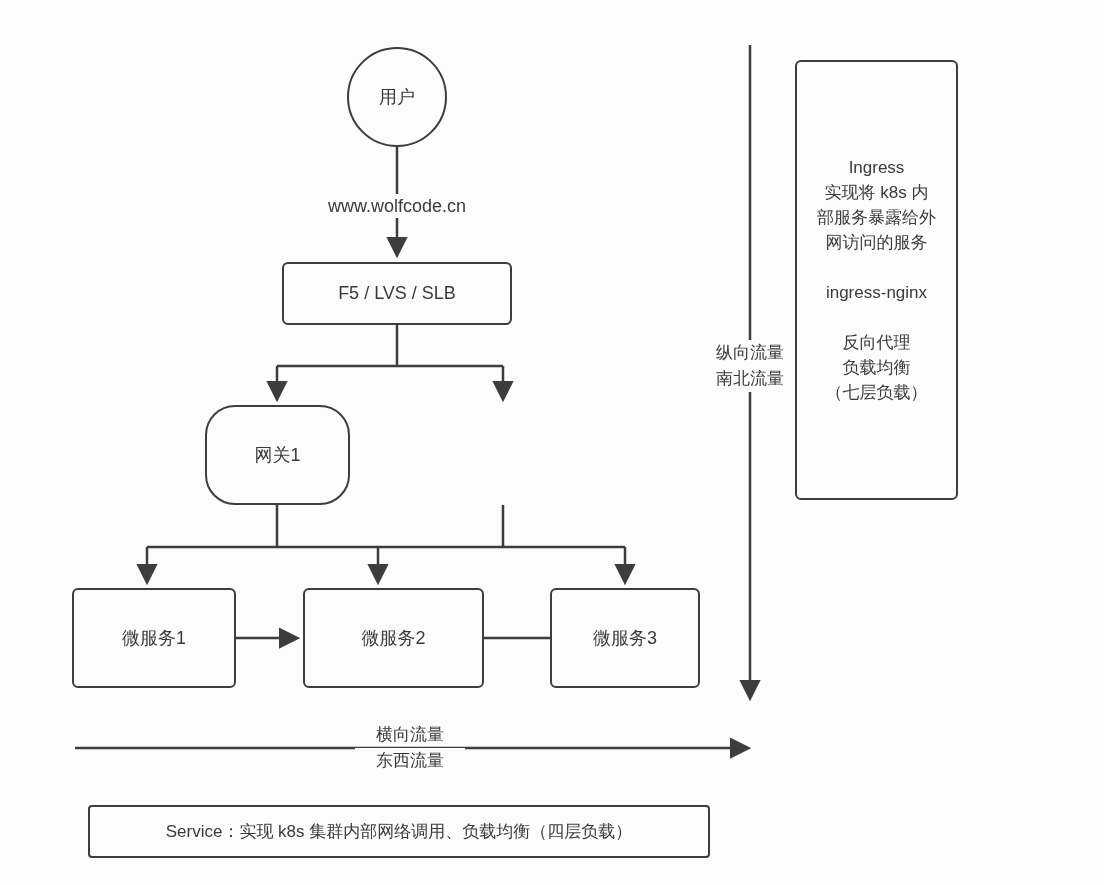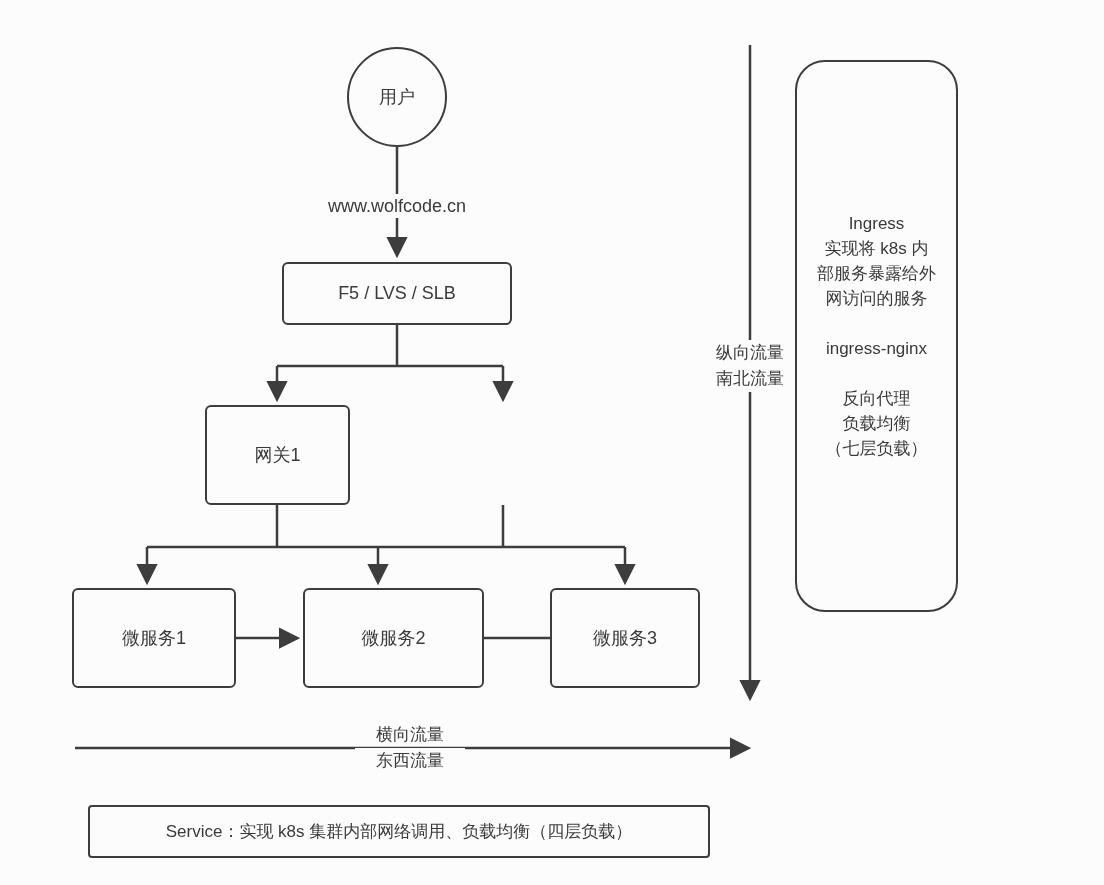--- a/index.html
+++ b/index.html
@@ -91,21 +91,21 @@
   <div class="node circle" style="left:347px;top:47px;width:100px;height:100px;">
     <span>用户</span>
   </div>
 
   <div class="label mask" style="left:312px;top:194px;width:170px;font-size:18px;line-height:24px;">www.wolfcode.cn</div>
 
   <div class="node" style="left:282px;top:262px;width:230px;height:63px;">
     <span>F5 / LVS / SLB</span>
   </div>
 
-  <div class="node" style="left:205px;top:405px;width:145px;height:100px;">
+  <div class="node" style="left:205px;top:405px;width:145px;height:100px;border-radius:30px;">
     <span>网关1</span>
   </div>
 
   <div class="node" style="left:72px;top:588px;width:164px;height:100px;">
     <span>微服务1</span>
   </div>
   <div class="node" style="left:303px;top:588px;width:181px;height:100px;">
     <span>微服务2</span>
   </div>
   <div class="node" style="left:550px;top:588px;width:150px;height:100px;">
@@ -115,21 +115,21 @@
   <div class="label traffic-label" style="left:355px;top:722px;width:110px;">
     <div>横向流量</div>
     <div class="mask">东西流量</div>
   </div>
 
   <div class="label mask traffic-label" style="left:702px;top:340px;width:96px;">
     <div>纵向流量</div>
     <div>南北流量</div>
   </div>
 
-  <div class="ingress-panel" style="left:795px;top:60px;width:163px;height:552px;border-radius:30px;">
+  <div class="ingress-panel" style="left:795px;top:60px;width:163px;height:440px;">
     <div class="ing-line">Ingress</div>
     <div class="ing-line">实现将 k8s 内</div>
     <div class="ing-line">部服务暴露给外</div>
     <div class="ing-line">网访问的服务</div>
     <div class="ing-line"></div>
     <div class="ing-line">ingress-nginx</div>
     <div class="ing-line"></div>
     <div class="ing-line">反向代理</div>
     <div class="ing-line">负载均衡</div>
     <div class="ing-line">（七层负载）</div>

